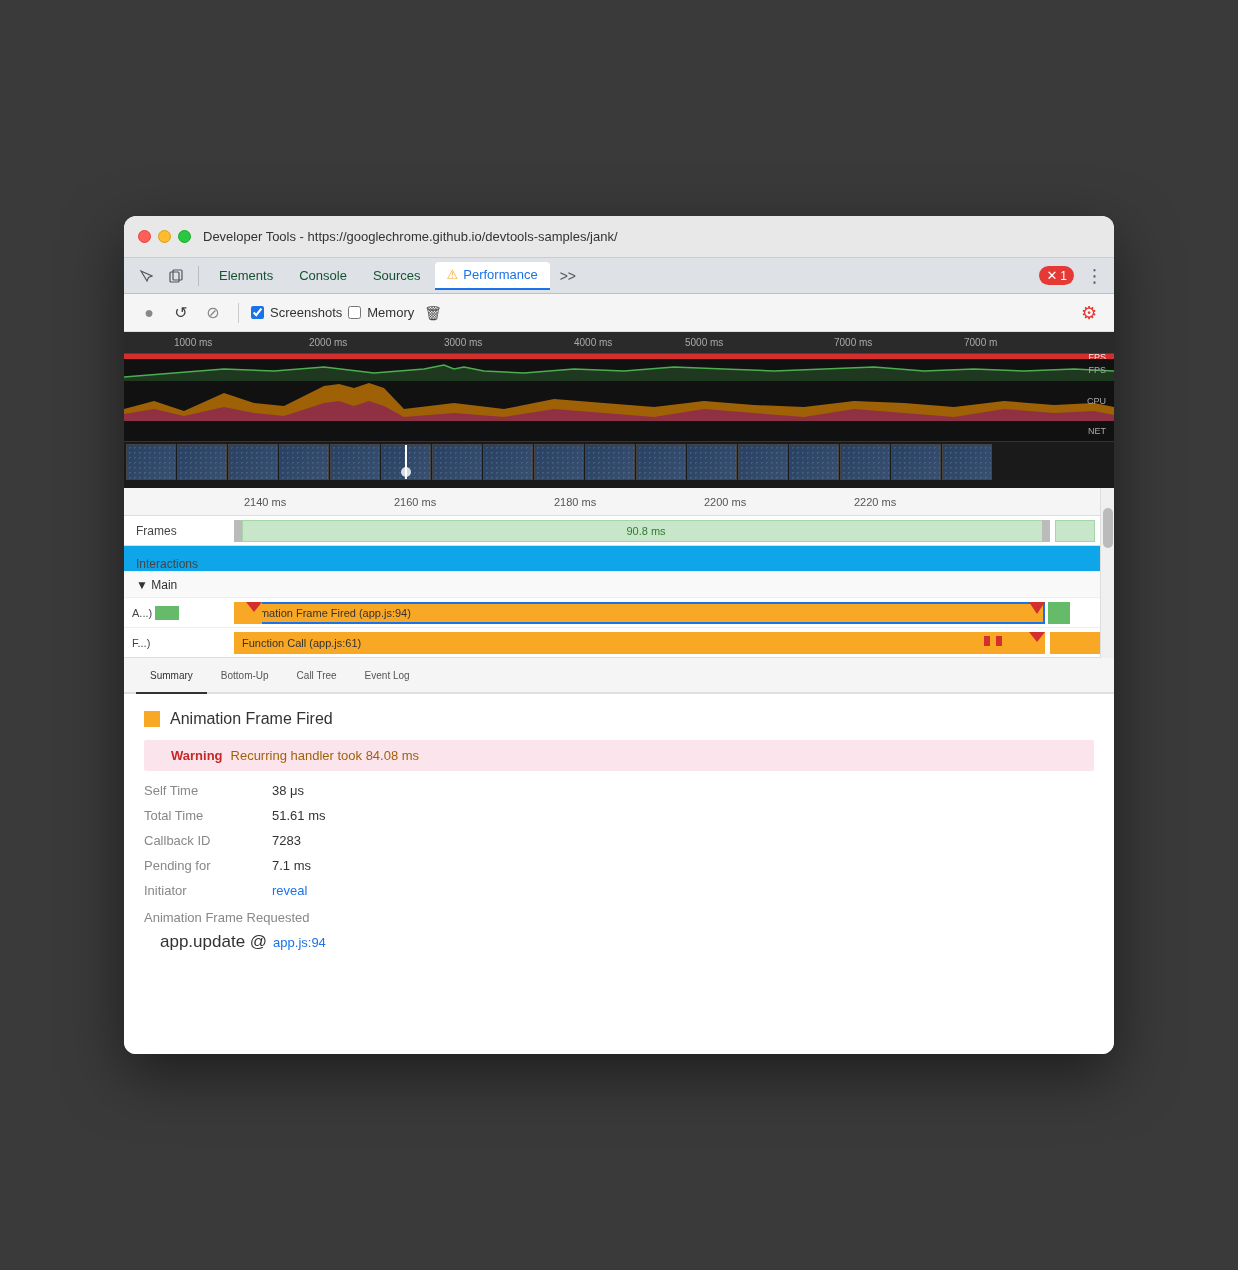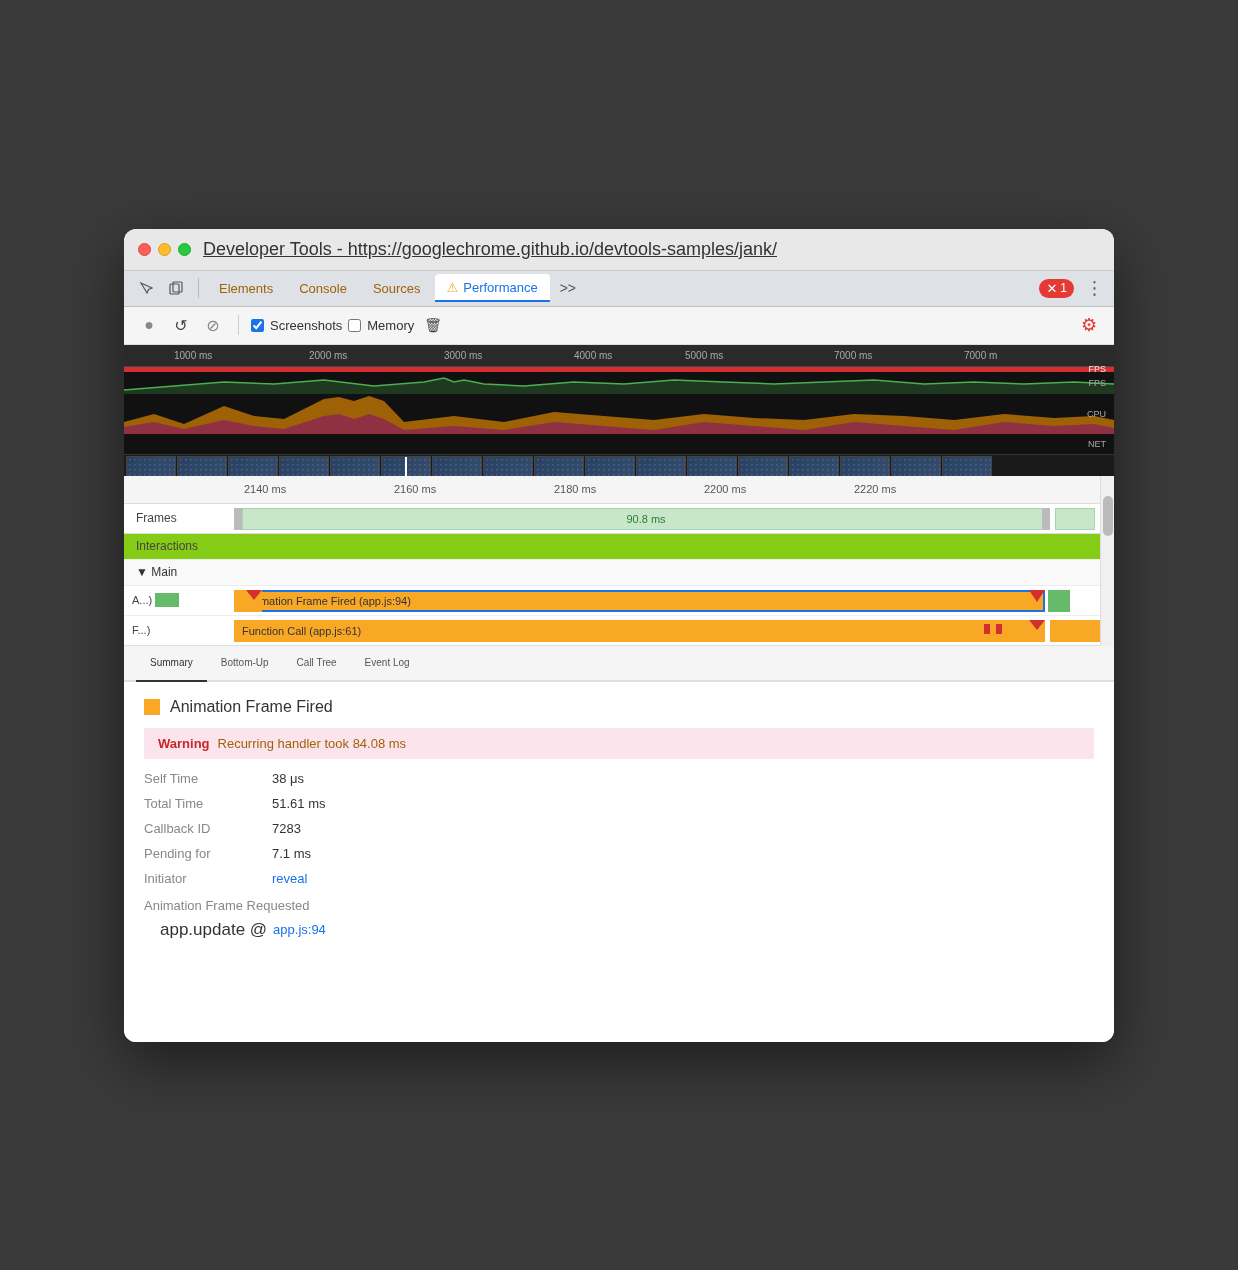--- a/index.html
+++ b/index.html
@@ -36,24 +36,23 @@
     .traffic-light {
       width: 13px;
       height: 13px;
       border-radius: 50%;
       cursor: pointer;
     }
     .tl-red { background: #ff5f57; border: 1px solid #e0443e; }
     .tl-yellow { background: #febc2e; border: 1px solid #d4a017; }
     .tl-green { background: #28c840; border: 1px solid #1aab29; }
     .title-text {
-      font-size: 18px;
+      font-size: 13px;
       color: #333;
       font-weight: 500;
-      text-decoration: underline;
     }
     
     .tab-bar {
       background: #dee1e6;
       display: flex;
       align-items: center;
       padding: 0 8px;
       height: 36px;
       border-bottom: 1px solid #c0c0c0;
       gap: 2px;
@@ -74,21 +73,21 @@
       height: 20px;
       background: #bbb;
       margin: 0 6px;
     }
     .tab-item {
       padding: 0 12px;
       height: 28px;
       display: flex;
       align-items: center;
       font-size: 13px;
-      color: #a16207;
+      color: #14532d;
       cursor: pointer;
       border-radius: 4px;
       gap: 5px;
     }
     .tab-item.active {
       background: #fff;
       border-bottom: 2px solid #1a73e8;
       color: #1a73e8;
       border-radius: 4px 4px 0 0;
     }
@@ -177,21 +176,21 @@
       display: flex;
       align-items: center;
       justify-content: center;
       cursor: pointer;
       font-size: 18px;
       color: #e53935;
     }
     
     .timeline-overview {
       background: #1a1a1a;
-      height: 131px;
+      height: 156px;
       position: relative;
       overflow: hidden;
     }
     
     .time-ruler {
       background: #2a2a2a;
       height: 22px;
       display: flex;
       align-items: center;
       padding: 0 10px;
@@ -245,21 +244,21 @@
       height: 16px;
       flex-shrink: 0;
     }
     .summary-title {
       font-size: 16px;
       color: #333;
       font-weight: 400;
     }
     .warning-row {
       background: #fce4ec;
-      padding: 8px 14px;
+      padding: 8px 27px;
       display: flex;
       align-items: center;
       gap: 8px;
       margin-bottom: 12px;
       border-radius: 2px;
     }
     .warning-label {
       color: #c62828;
       font-size: 13px;
       font-weight: 600;
@@ -475,21 +474,21 @@
 
           <div style="position:absolute; left:0; top:4px; width:8px; height:22px; background:#bbb; cursor:ew-resize; z-index:2;"></div>
           <div style="position:absolute; left:8px; top:4px; right:50px; height:22px; background:#c8e6c9; border:1px solid #a5d6a7; display:flex; align-items:center; justify-content:center; font-size:11px; color:#2e7d32;">
             <span>90.8 ms</span>
           </div>
           <div style="position:absolute; right:50px; top:4px; width:8px; height:22px; background:#bbb; cursor:ew-resize; z-index:2;"></div>
           <div style="position:absolute; right:5px; top:4px; width:40px; height:22px; background:#c8e6c9; border:1px solid #a5d6a7;"></div>
         </div>
       </div>
 
-      <div style="display:flex; align-items:center; height:26px; border-bottom:1px solid #eee; background:#84cc16;">
+      <div style="display:flex; align-items:flex-end; height:26px; border-bottom:1px solid #eee; background:#0ea5e9;">
         <div style="width:110px; padding:0 8px 0 12px; font-size:12px; color:#444; flex-shrink:0;">Interactions</div>
         <div style="flex:1;"></div>
       </div>
 
       <div style="display:flex; align-items:center; height:26px; border-bottom:1px solid #eee; background:#f9f9f9;">
         <div style="width:110px; padding:0 8px 0 12px; font-size:12px; color:#333; font-weight:500; flex-shrink:0;">▼ Main</div>
         <div style="flex:1;"></div>
       </div>
 
       <div style="display:flex; align-items:center; height:30px; border-bottom:1px solid #eee; background:#fff;">

